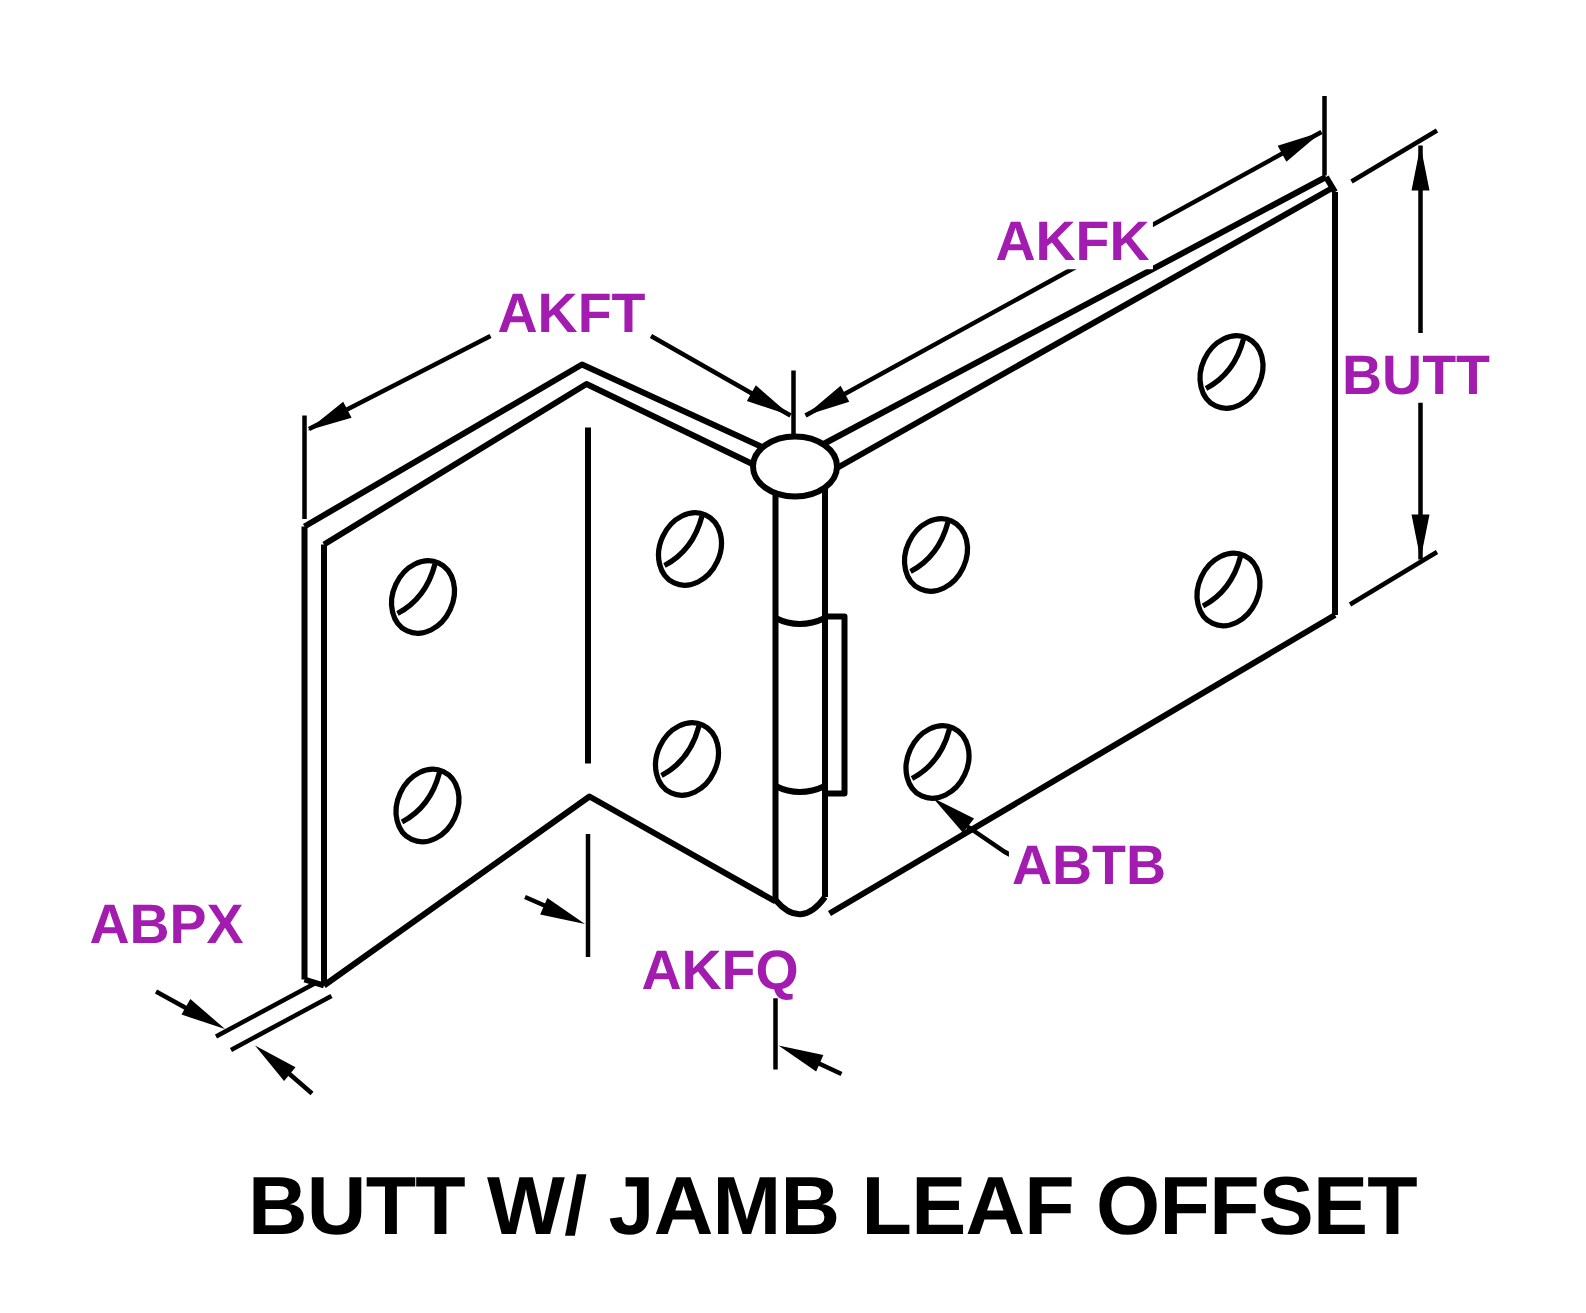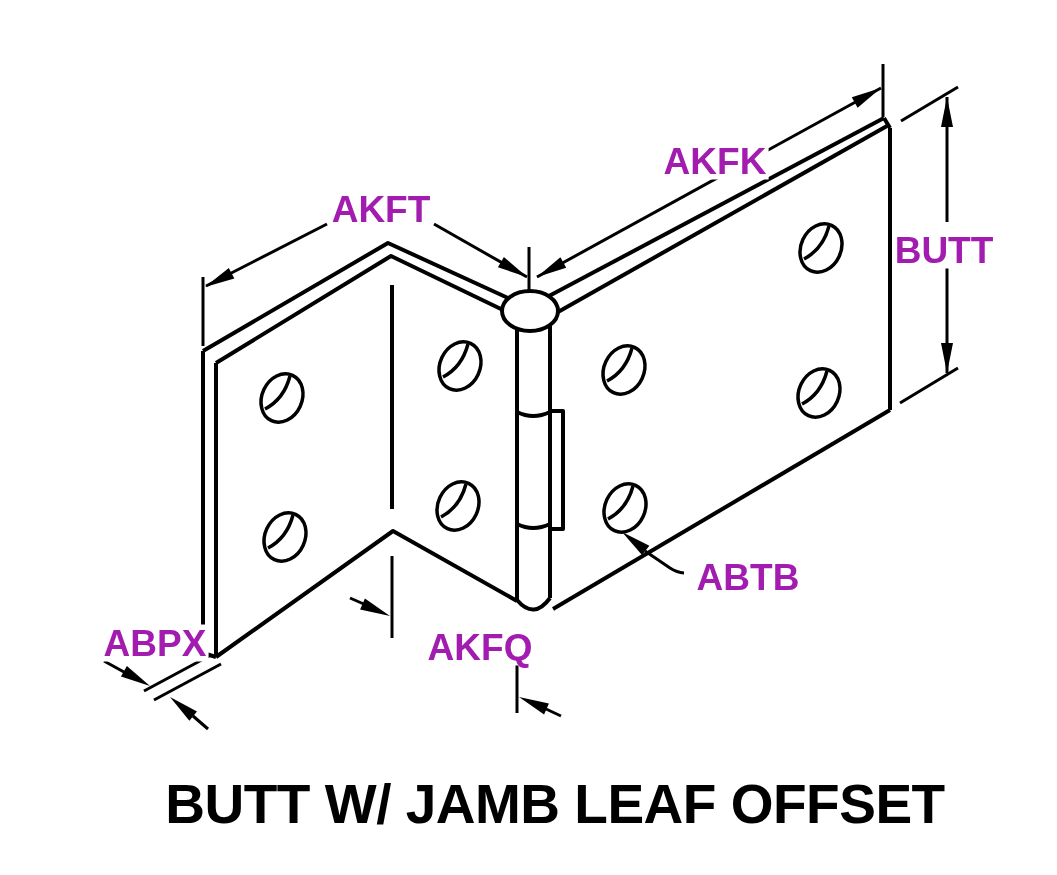--- a/index.html
+++ b/index.html
@@ -171,21 +171,21 @@
       <polygon class="ah" points="622,532 649.4,545.7 642,555.1"></polygon>
     </g>
   </svg>
 
   <div class="dim-label" style="left:381px; top:209px;">AKFT</div>
 
   <div class="dim-label" style="left:715px; top:161px;">AKFK</div>
 
   <div class="dim-label" style="left:944px; top:250px;">BUTT</div>
 
-  <div class="dim-label" style="left:111px; top:643px;margin-left:44px;">ABPX</div>
+  <div class="dim-label" style="left:111px; top:616px;">ABPX</div>
 
   <div class="dim-label" style="left:480px; top:647px;">AKFQ</div>
 
-  <div class="dim-label" style="left:748px; top:577px;">ABTB</div>
+  <div class="dim-label" style="left:726px; top:577px;">ABTB</div>
 
   <div class="figure-title" style="left:555px; top:804px;">BUTT W/ JAMB LEAF OFFSET</div>
 
 </div>
 
 </body></html>

